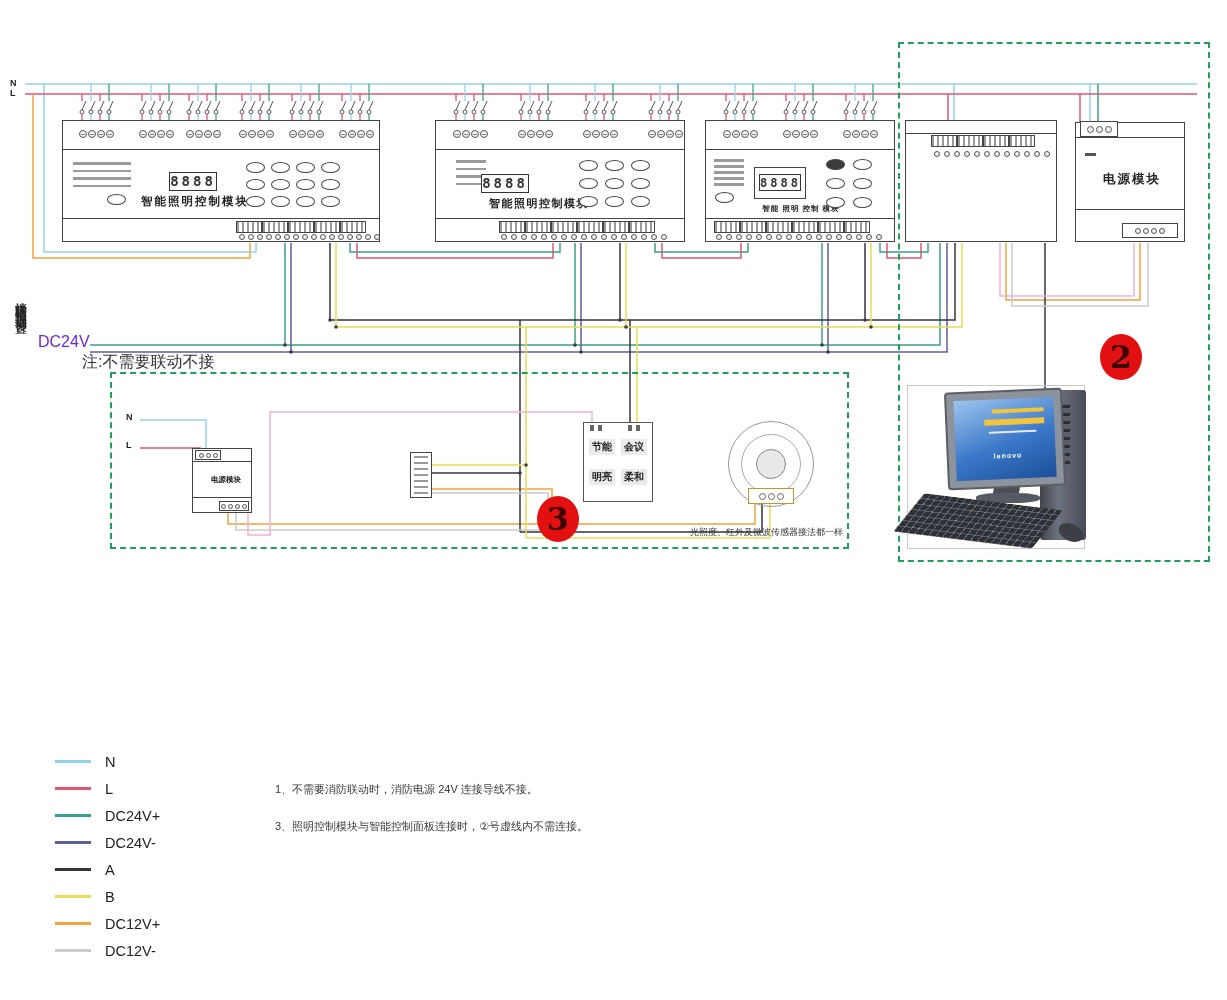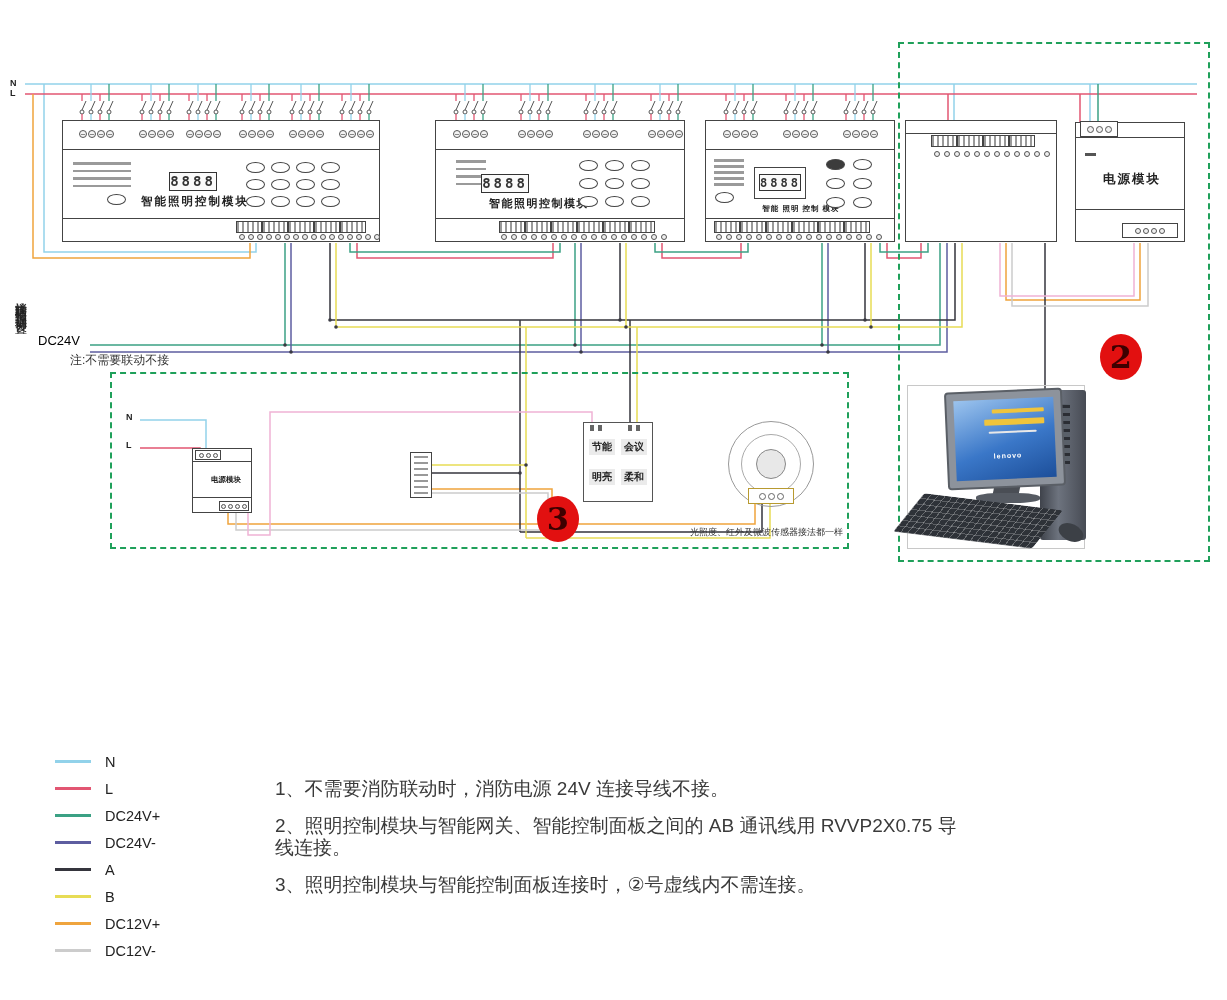--- a/index.html
+++ b/index.html
@@ -79,31 +79,31 @@
           transform:rotate(7deg) skewX(-32deg);
           background-image:repeating-linear-gradient(90deg,rgba(255,255,255,.28) 0 1px,transparent 1px 7px),
                            repeating-linear-gradient(0deg,rgba(255,255,255,.22) 0 1px,transparent 1px 6px)}
   .pc-mouse{position:absolute;left:1058px;top:524px;width:26px;height:17px;background:#3c4046;border-radius:50%;transform:rotate(25deg);z-index:4}
   
   .badge{position:absolute;width:42px;height:46px;background:#e21010;border-radius:50%;z-index:5;
          display:flex;align-items:center;justify-content:center;color:#3d0000;
          font:bold 32px "DejaVu Serif",serif}
   
   .vnote{position:absolute;left:12px;top:292px;height:220px;writing-mode:vertical-rl;font-size:12px;letter-spacing:1.5px;color:#222;z-index:2}
-  .dc24{position:absolute;left:38px;top:333px;font-size:13px;color:#000000;z-index:2}
-  .dcnote{position:absolute;left:70px;top:352px;font-size:12px;color:#333;z-index:2}
+  .dc24{position:absolute;left:38px;top:333px;font-size:16px;color:#6d28d9;z-index:2}
+  .dcnote{position:absolute;left:82px;top:352px;font-size:16px;color:#333;z-index:2}
   .buslbl{position:absolute;font-size:9px;font-weight:bold;color:#222;z-index:2}
   .sencap{position:absolute;left:690px;top:526px;width:175px;font-size:9px;color:#333;z-index:4}
   
   .legend{position:absolute;left:55px;top:748px;z-index:2}
   .lrow{display:flex;align-items:center;height:27px}
   .sw{width:36px;height:3px;margin-right:14px}
   .llabel{font-size:14.5px;color:#222}
   .notes{position:absolute;left:275px;top:778px;width:690px;z-index:2}
-  .notes p{margin:0 0 15px 0;font-size:19px;line-height:22px;color:#3a3a3a}
+  .notes p{margin:0 0 15px 0;font-size:11px;line-height:22px;color:#3a3a3a}
 </style>
 </head>
 <body>
 
 <div class="stage">
 
   <svg id="wires" width="1227" height="1000">
       <path d="M25 84 H1197" stroke="#92d2ea" fill="none" stroke-width="1.5"></path>
       <path d="M44 84 V252 H256 V243" stroke="#92d2ea" fill="none" stroke-width="1.5"></path>
       <path d="M954 84 V122" stroke="#92d2ea" fill="none" stroke-width="1.5"></path>
@@ -775,17 +775,16 @@
         <span class="llabel">DC12V+</span>
       </div>
     <div class="lrow">
         <span class="sw" style="background: rgb(204, 204, 204);"></span>
         <span class="llabel">DC12V-</span>
       </div>
   </div>
 
   <div class="notes">
     <p>1、不需要消防联动时，消防电源 24V 连接导线不接。</p>
-    <p>2、照明控制模块与智能网关、智能控制面板之间的 AB 通讯线用 RVVP2X0.75 导线连接。</p>
     <p>3、照明控制模块与智能控制面板连接时，②号虚线内不需连接。</p>
   </div>
 
 </div>
 
 </body></html>

